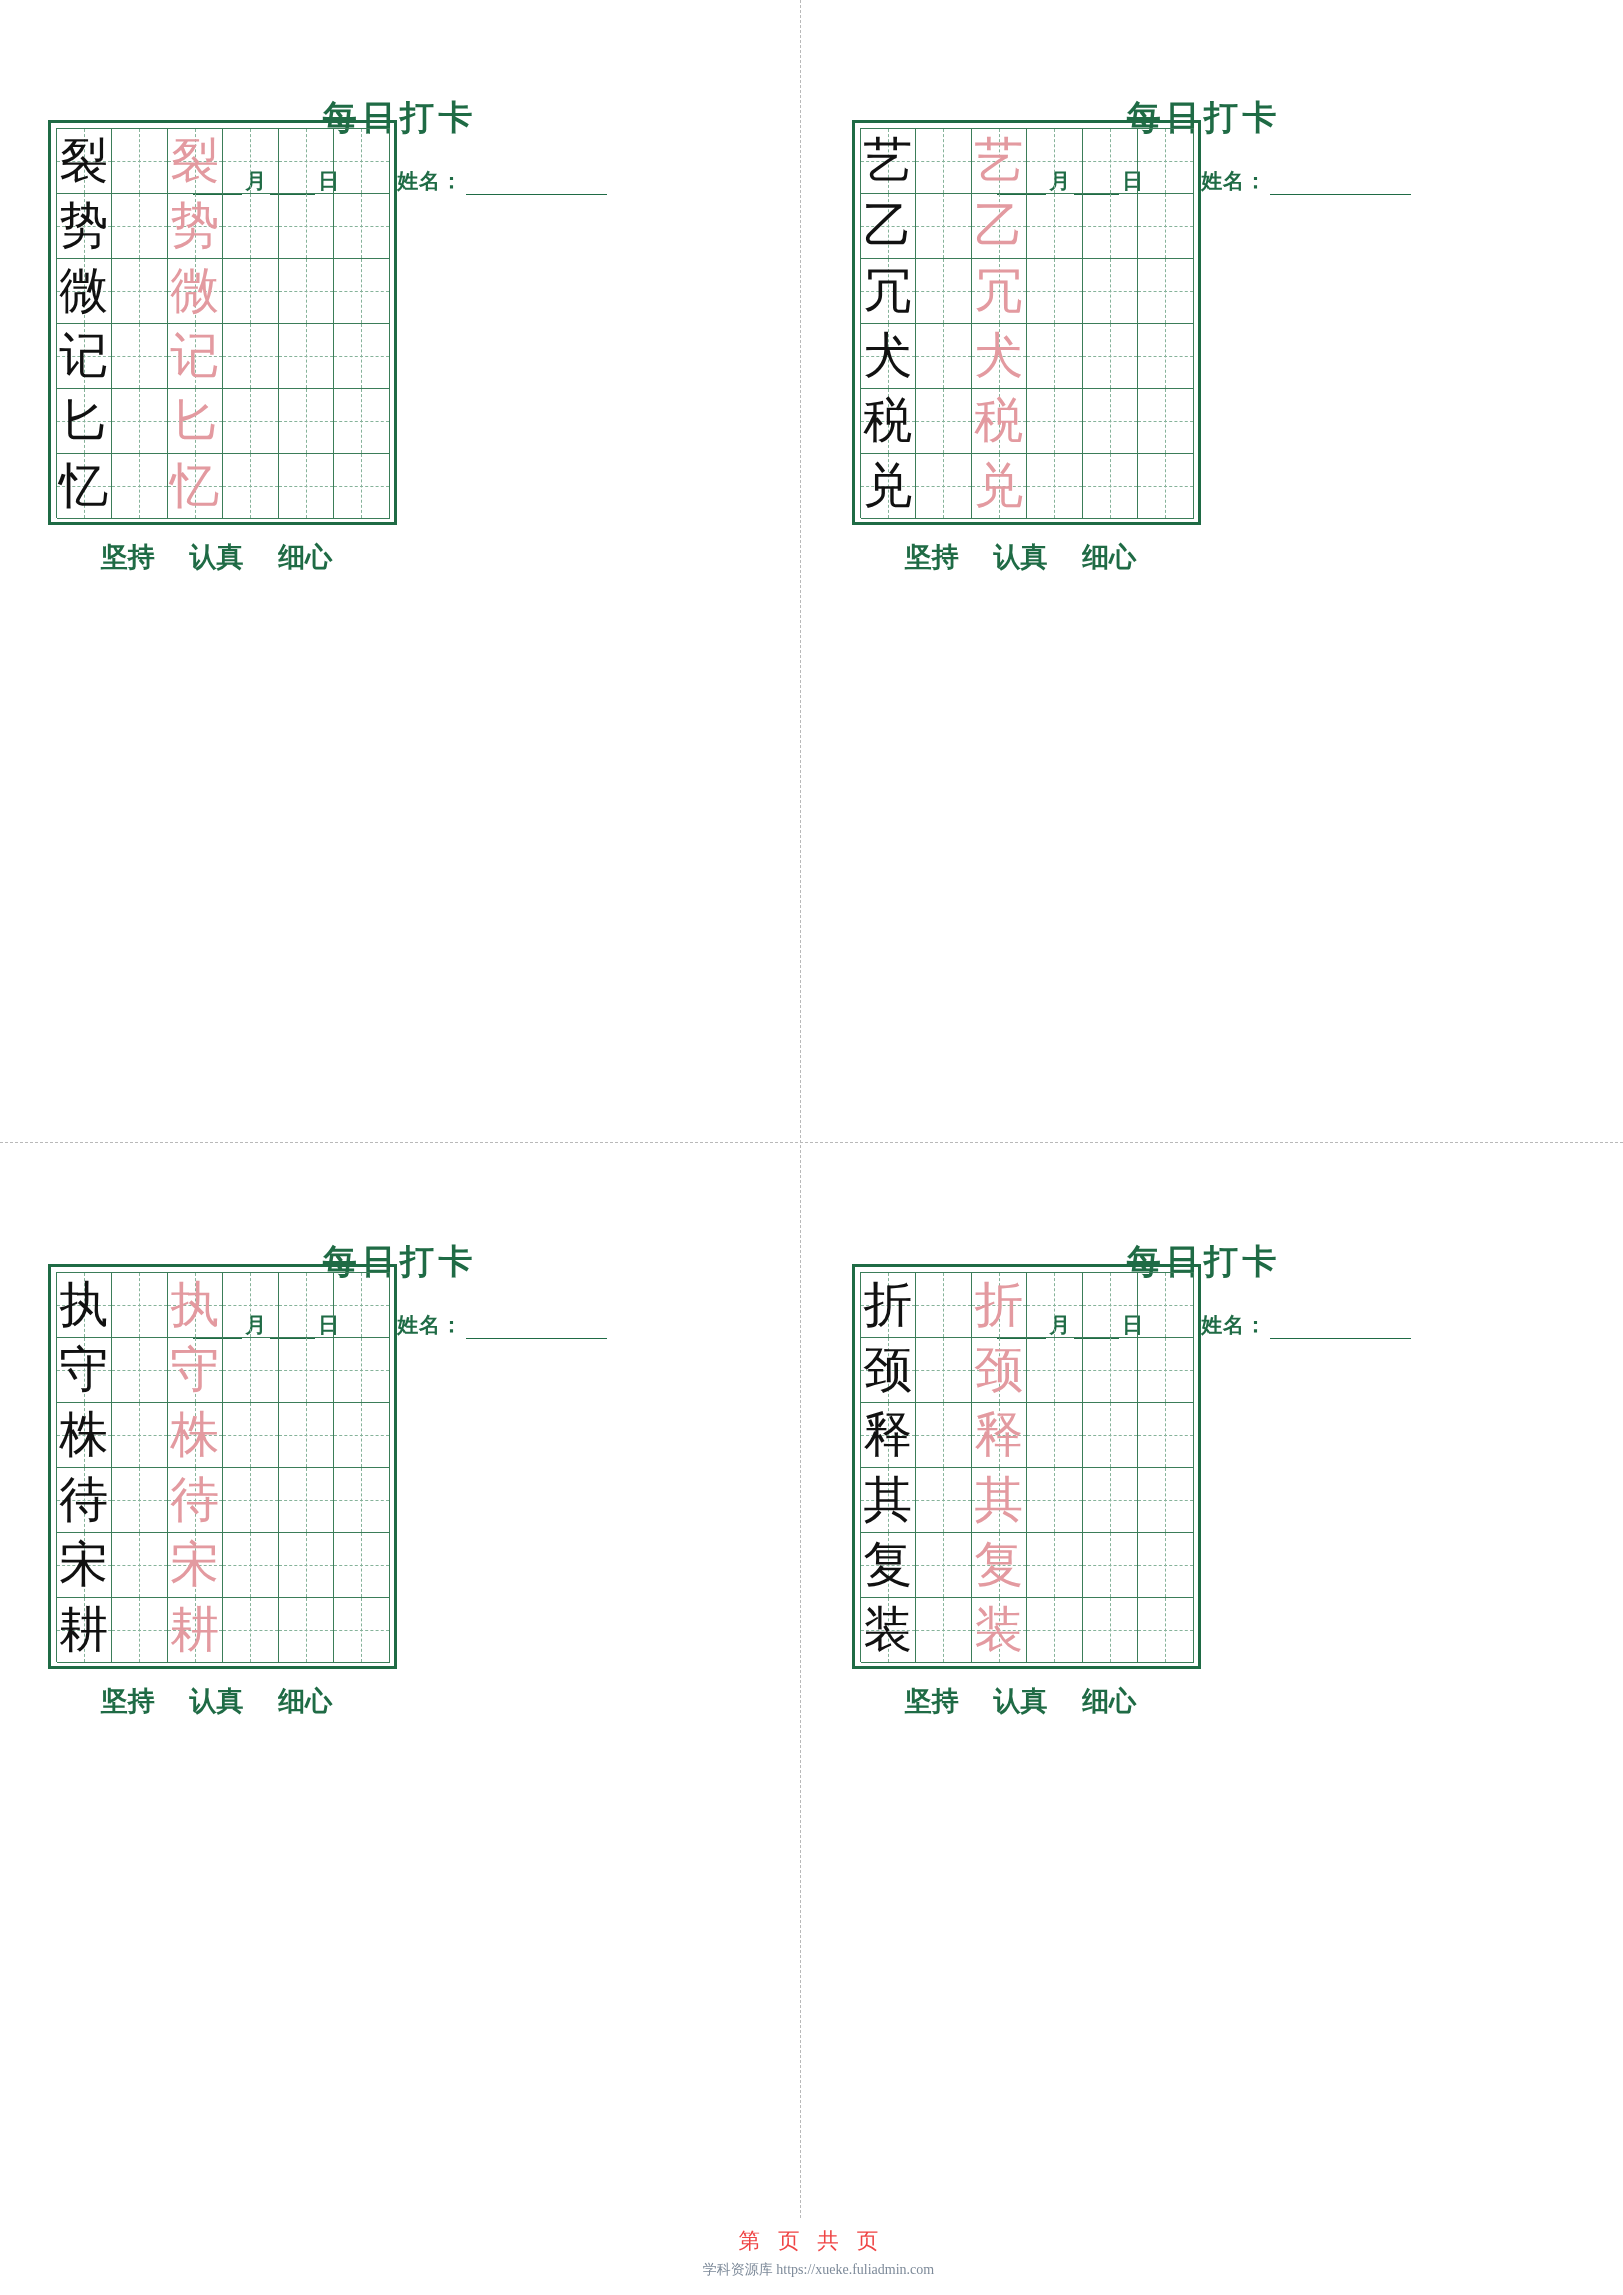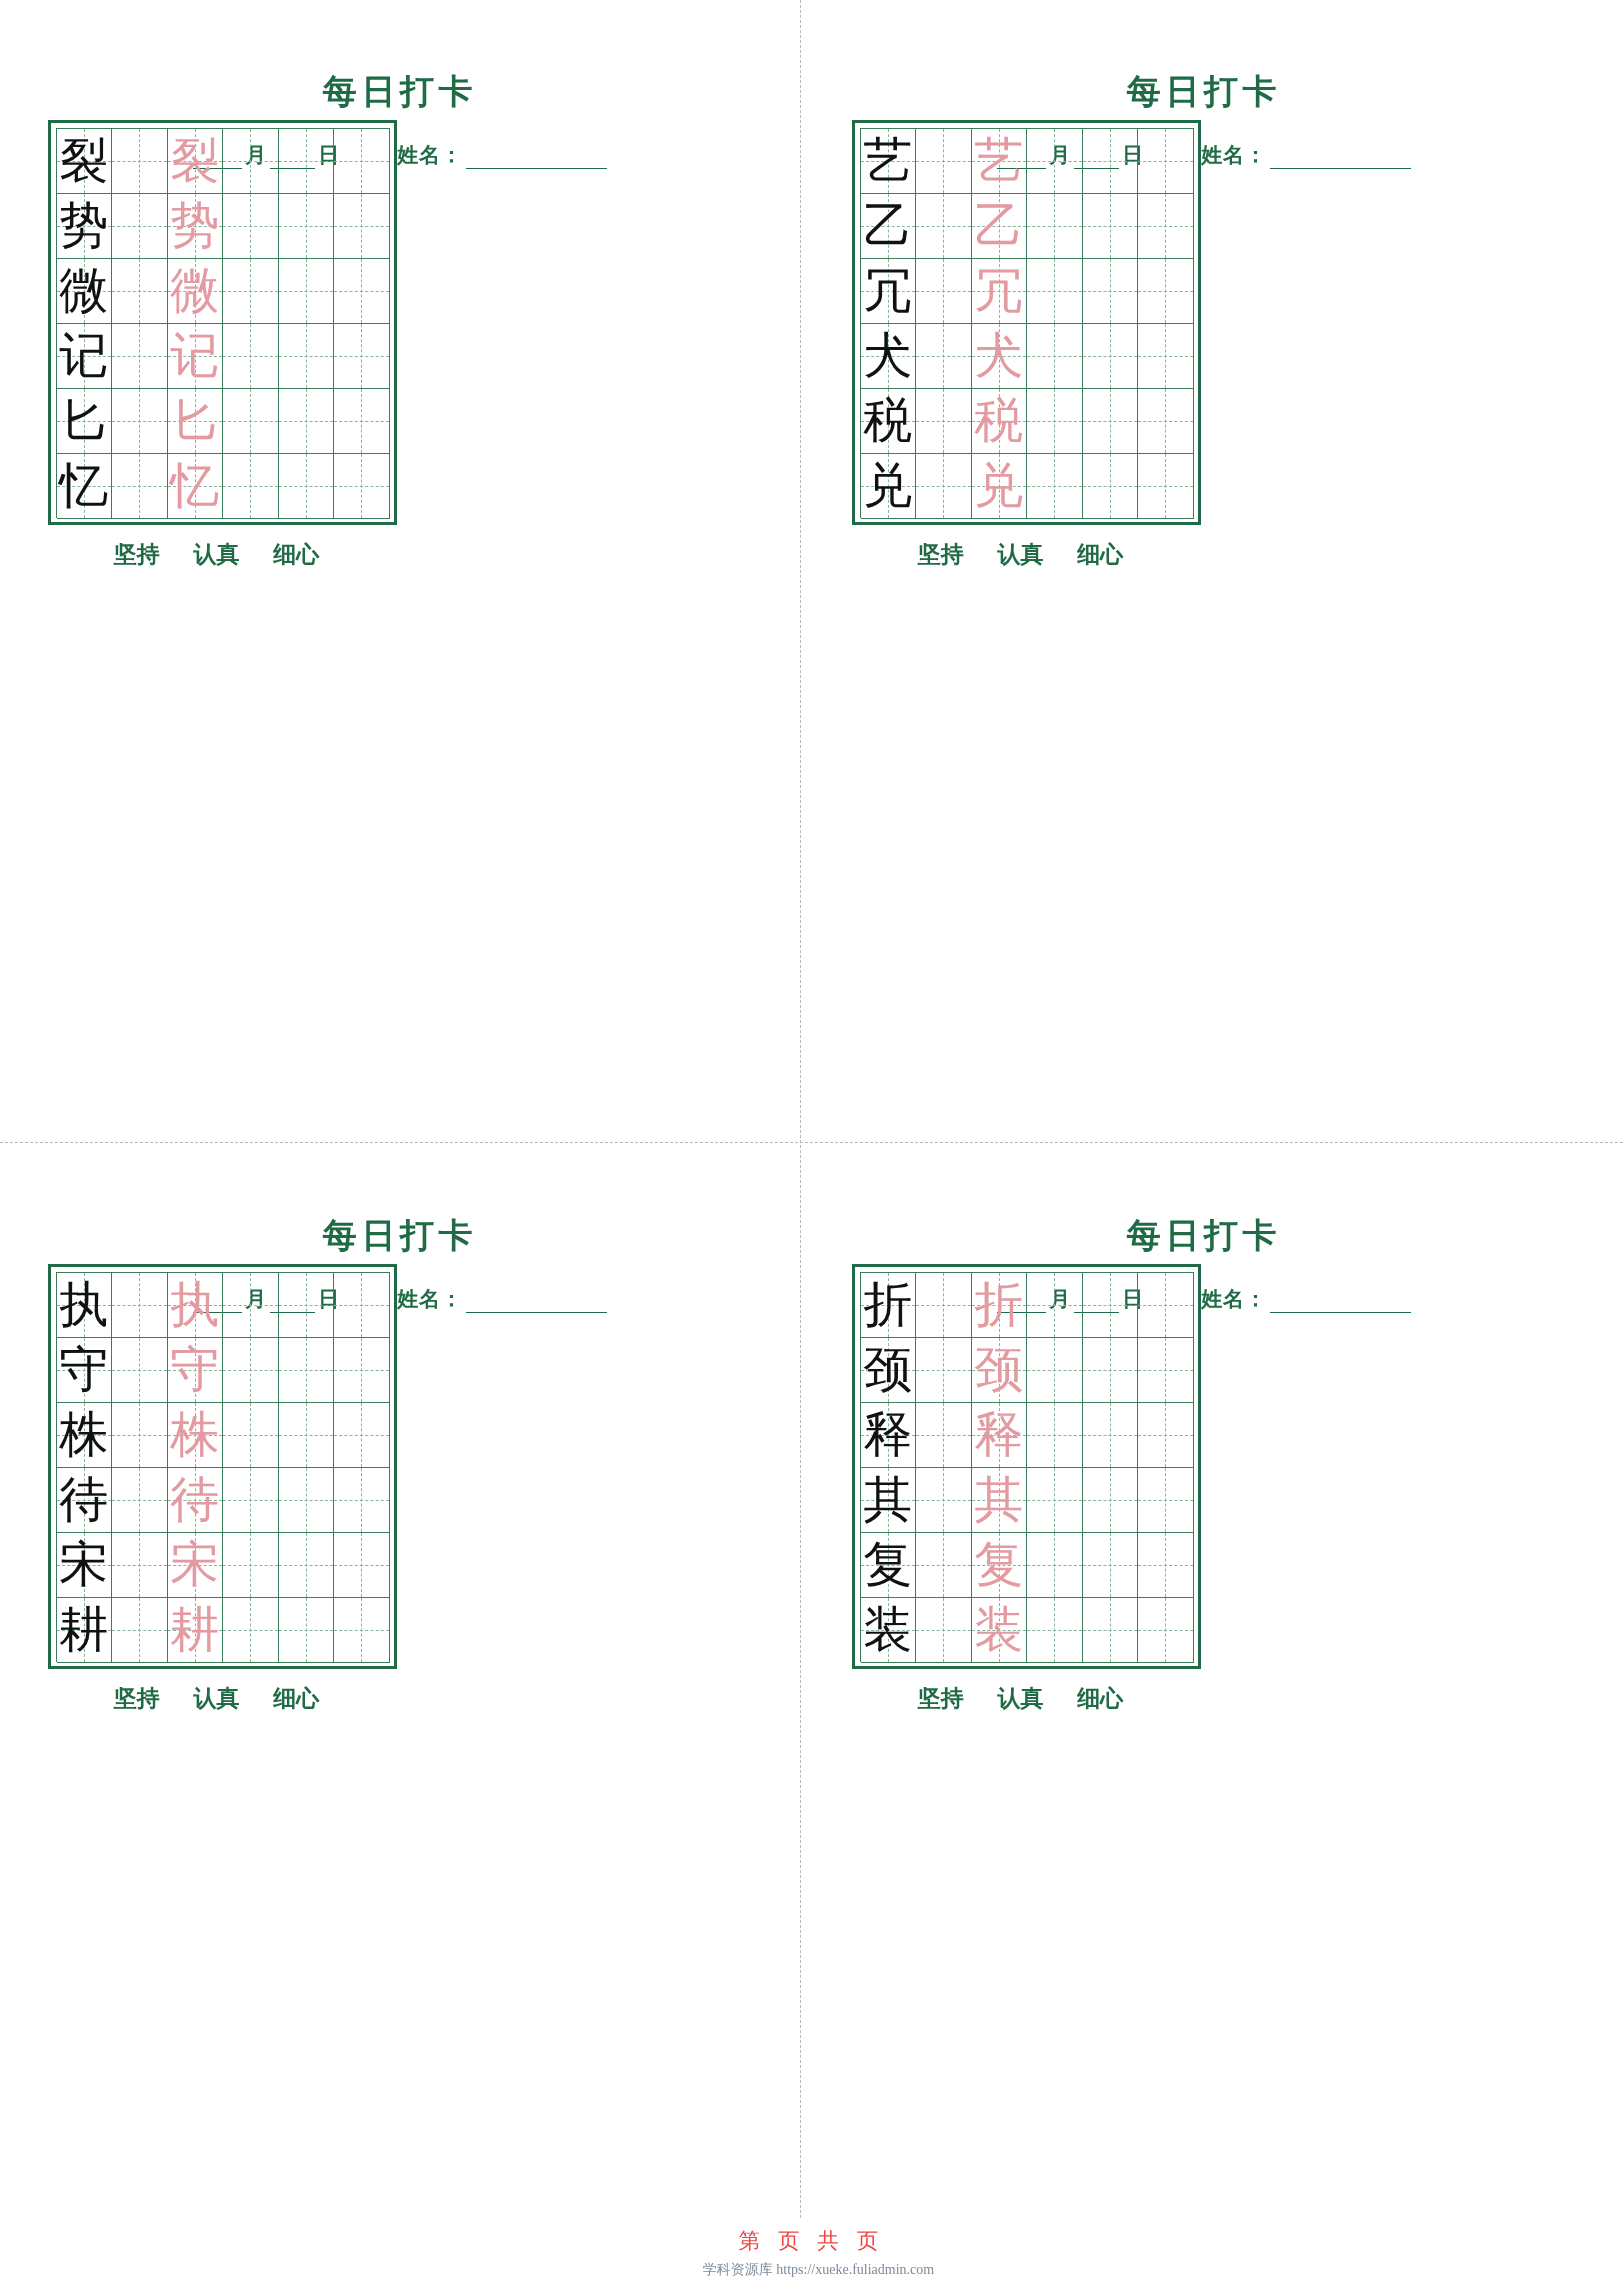--- a/index.html
+++ b/index.html
@@ -47,21 +47,21 @@
   .q-tr { left: 804px; top: 6.2px; }
   .q-bl { left: 0;     top: 1150px; }
   .q-br { left: 804px; top: 1150px; }
 
   .card-title {
     text-align: center;
     color: #1f6b45;
     font-size: 34px;
     font-weight: bold;
     letter-spacing: 4.6px;
-    margin-top: 63px;
+    margin-top: 89px;
   }
   .meta-row {
     display: flex;
     justify-content: center;
     align-items: flex-end;
     color: #1f6b45;
     font-size: 21px;
     font-weight: bold;
     margin-top: 26px;
     letter-spacing: 0.8px;
@@ -139,21 +139,21 @@
   .ch-black { color: #111111; }
   .ch-pink  { color: #e39aa0; }
 
   .footer-motto {
     position: absolute;
     left: 0;
     top: 533px;
     width: 433px;
     text-align: center;
     color: #1f6b45;
-    font-size: 23px;
+    font-size: 27px;
     font-weight: bold;
   }
   .footer-motto span { margin: 0 14px; }
 
   .page-foot {
     position: absolute;
     left: 0;
     top: 2226px;
     width: 1623px;
     text-align: center;

